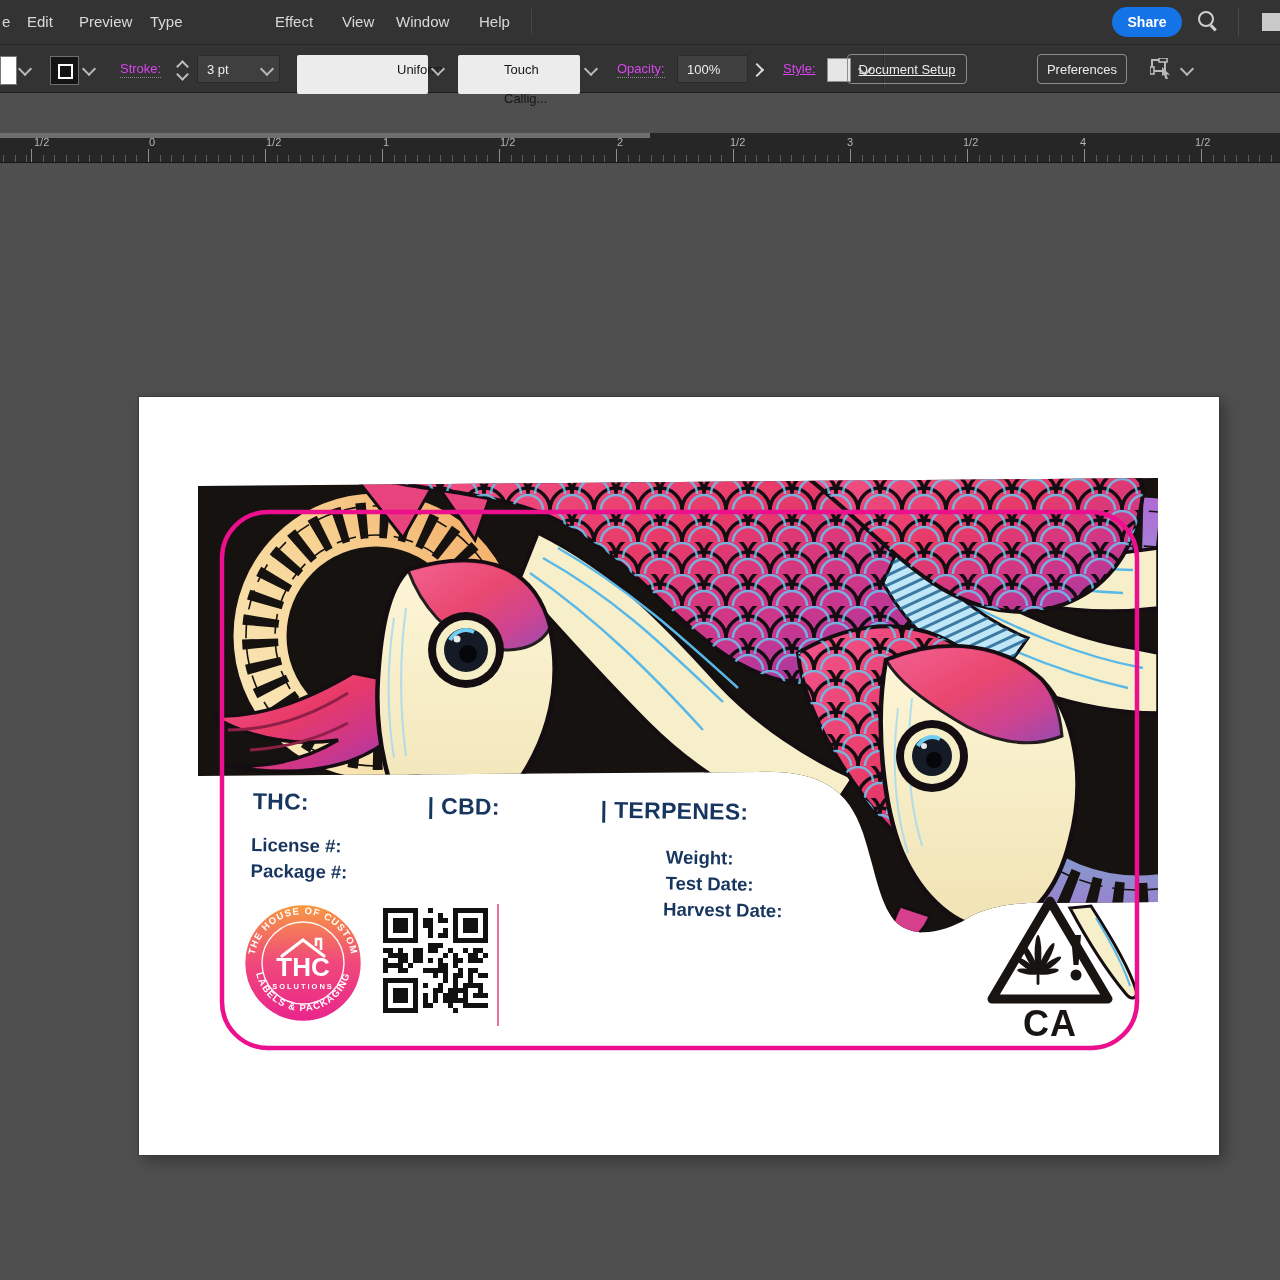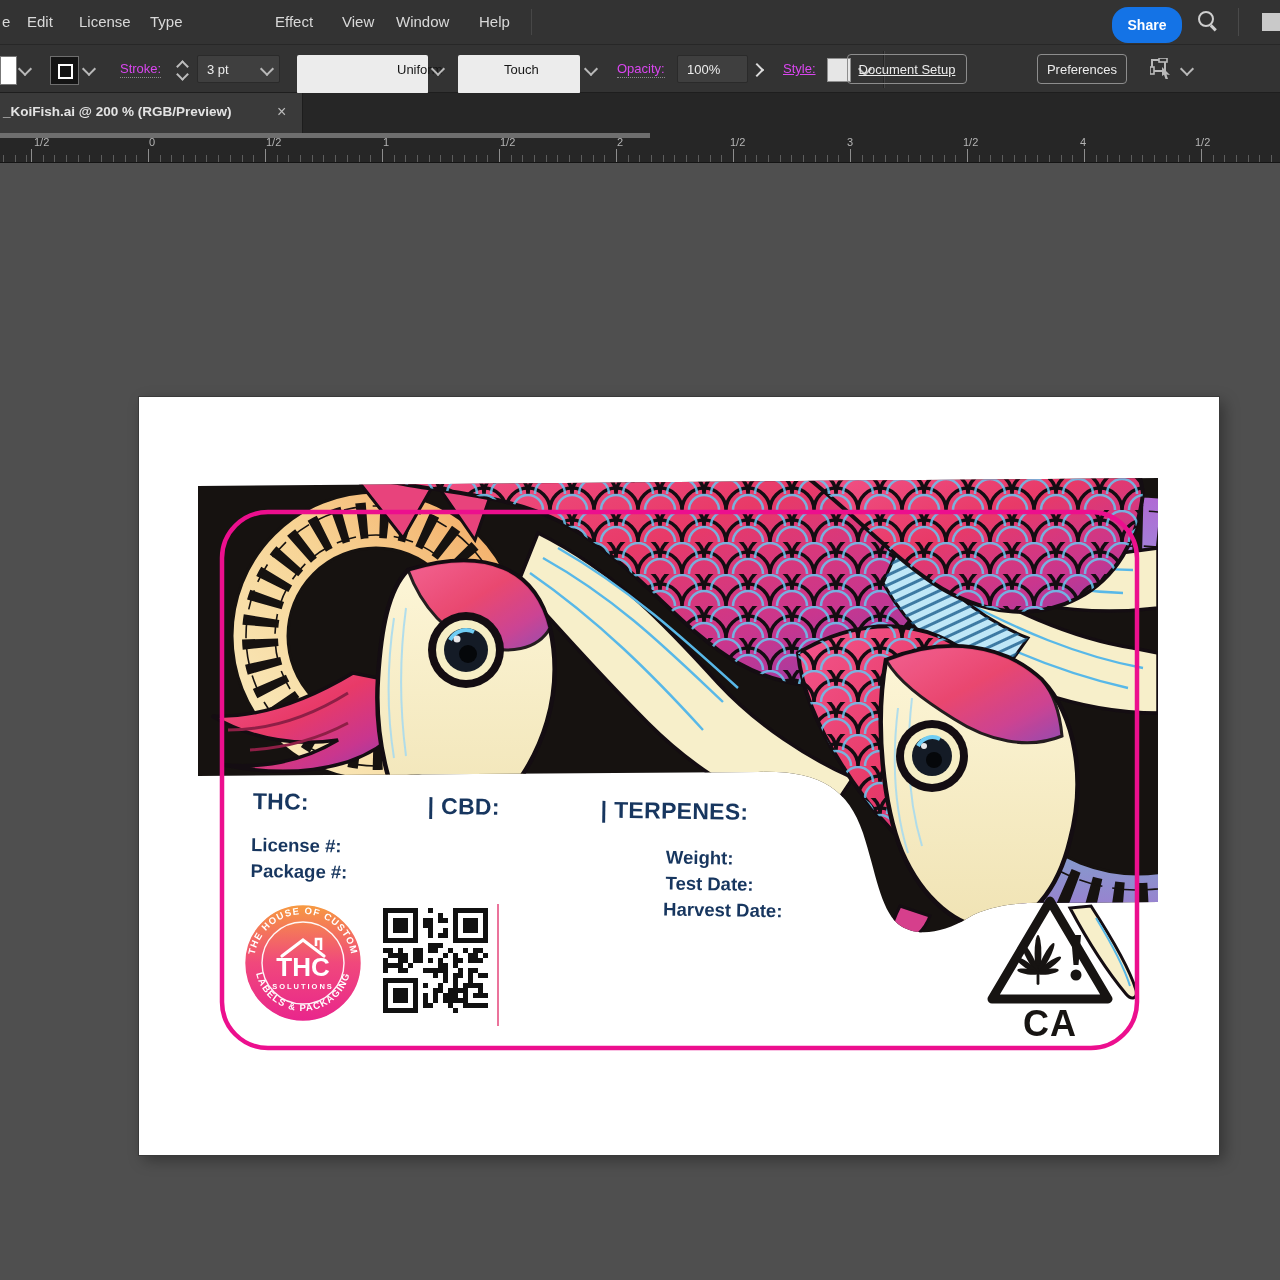--- a/index.html
+++ b/index.html
@@ -3,21 +3,21 @@
 <meta charset="utf-8">
 <style>
   html,body{margin:0;padding:0;width:1280px;height:1280px;overflow:hidden;
     font-family:"Liberation Sans",sans-serif;background:#4f4f4f;}
   .app{position:relative;width:1280px;height:1280px;}
 
   
   .menu-bar{position:absolute;left:0;top:0;width:1280px;height:44px;background:#333333;}
   .menu-item{position:absolute;top:0;height:44px;line-height:44px;color:#d9d9d9;font-size:15px;cursor:default;}
   .menu-divider{position:absolute;left:531px;top:9px;width:1px;height:26px;background:#474747;}
-  .share-btn{position:absolute;left:1112px;top:7px;width:70px;height:36px;border:none;border-radius:16px;
+  .share-btn{position:absolute;left:1112px;top:7px;width:70px;height:30px;border:none;border-radius:16px;
     background:#1473e6;color:#fff;font-size:14px;font-weight:700;font-family:"Liberation Sans",sans-serif;}
   .search-icon{position:absolute;left:1198px;top:11px;width:20px;height:20px;}
   .search-icon .mag-circle{position:absolute;left:0;top:0;width:12px;height:12px;border:2.5px solid #cfcfcf;border-radius:50%;}
   .search-icon .mag-handle{position:absolute;left:13px;top:13px;width:7px;height:2.5px;background:#cfcfcf;transform:rotate(45deg);transform-origin:0 50%;}
   .mb-divider{position:absolute;left:1238px;top:8px;width:1px;height:28px;background:#4a4a4a;}
   .ws-icon{position:absolute;left:1262px;top:13px;width:18px;height:18px;background:#c9c9c9;}
 
   
   .control-bar{position:absolute;left:0;top:44px;width:1280px;height:49px;background:#333333;
     border-top:1px solid #272727;border-bottom:1px solid #1e1e1e;box-sizing:border-box;}
@@ -75,21 +75,21 @@
 </style>
 </head>
 <body>
 
 <div class="app">
 
   <header class="menu-bar">
     <nav id="menu-items">
         <span class="menu-item" style="left: 2px;">e</span>
         <span class="menu-item" style="left: 27px;">Edit</span>
-        <span class="menu-item" style="left: 79px;">License</span>
+        <span class="menu-item" style="left: 79px;">Preview</span>
         <span class="menu-item" style="left: 150px;">Type</span>
         <span class="menu-item" style="left: 208px; margin-top: 48px;">Select</span>
         <span class="menu-item" style="left: 275px;">Effect</span>
         <span class="menu-item" style="left: 342px;">View</span>
         <span class="menu-item" style="left: 396px;">Window</span>
         <span class="menu-item" style="left: 479px;">Help</span>
       </nav>
     <span class="menu-divider"></span>
     <button class="share-btn">Share</button>
     <span class="search-icon">
@@ -131,26 +131,20 @@
       <svg width="24" height="22" viewBox="0 0 24 22">
           <rect x="2" y="2" width="13" height="11" fill="none" stroke="#b9b9b9" stroke-width="2"></rect>
           <rect x="9" y="0" width="8" height="4" fill="#333" stroke="#b9b9b9" stroke-width="1.6"></rect>
           <rect x="0" y="9" width="4" height="7" fill="#333" stroke="#b9b9b9" stroke-width="1.6"></rect>
           <path d="M12,9 L20,17 L16.5,16.5 L18,21 L15.5,21 L14,16.8 L12,18 Z" fill="#b9b9b9"></path>
         </svg>
     </span>
     <span class="chev" style="left:1182px;top:19px;"></span>
   </div>
 
-  <div class="tab-bar">
-    <div class="doc-tab">
-      <span class="title">_KoiFish.ai @ 200 % (RGB/Preview)</span>
-      <span class="tab-close">×</span>
-    </div>
-  </div>
 
   <div class="ruler">
     <div class="ruler-strip"></div>
     <div id="ruler-labels">
         <span class="ruler-label" style="left: 34px;">1/2</span>
         <span class="ruler-label" style="left: 149px;">0</span>
         <span class="ruler-label" style="left: 266px;">1/2</span>
         <span class="ruler-label" style="left: 383px;">1</span>
         <span class="ruler-label" style="left: 500px;">1/2</span>
         <span class="ruler-label" style="left: 617px;">2</span>

